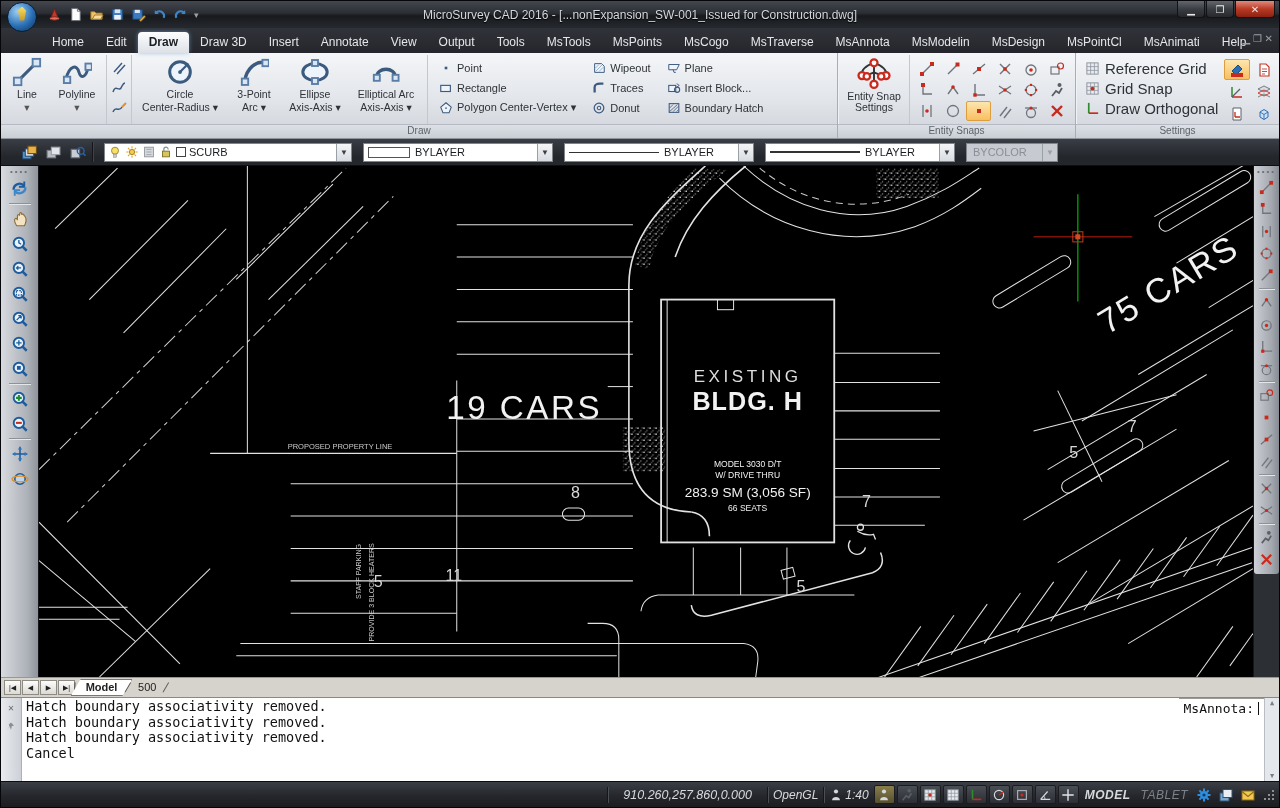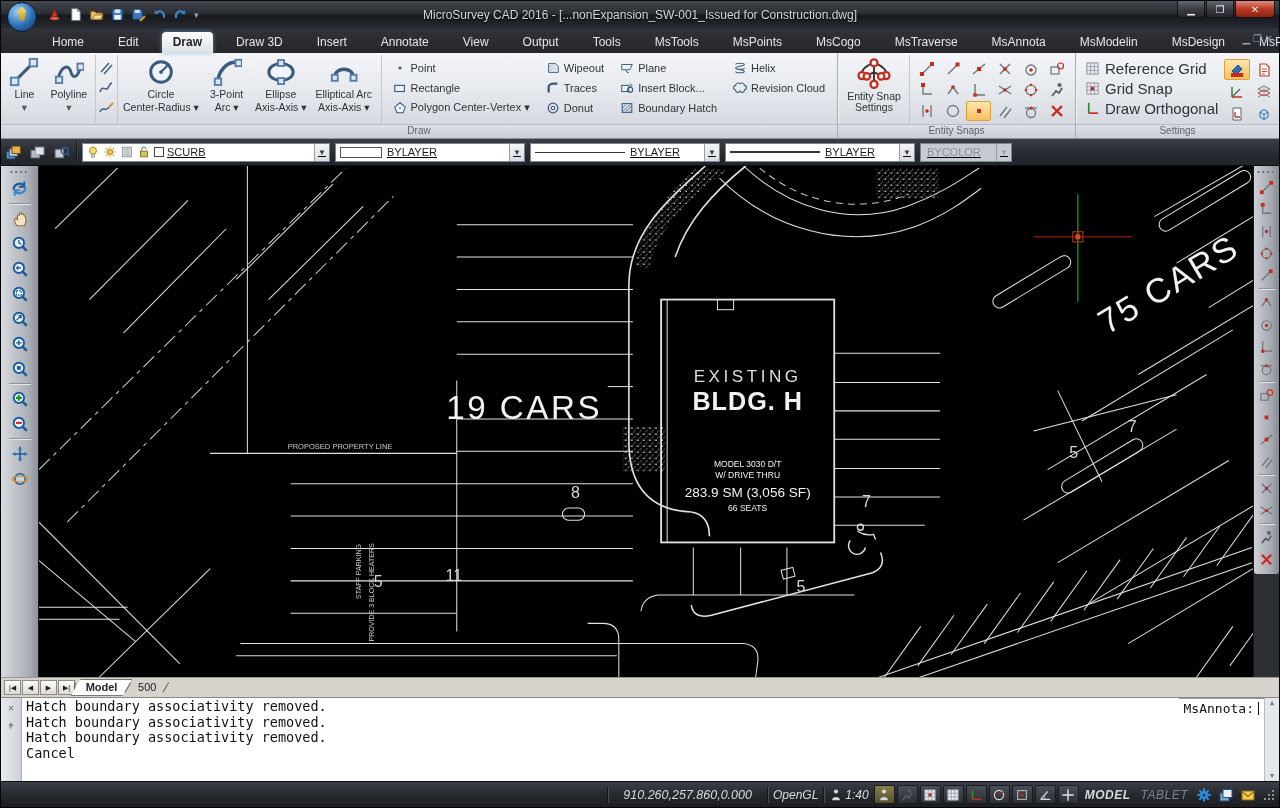--- a/index.html
+++ b/index.html
@@ -18,21 +18,21 @@
   .qat { display:flex; align-items:center; gap:3px; margin-left:6px; }
   .qat .qbtn { width:18px; height:18px; display:flex; align-items:center; justify-content:center; border-radius:3px; }
   .qat-caret { color:#9aa0a8; font-size:9px; margin-left:2px; }
   .titletext { position:absolute; left:0; right:0; text-align:center; font-size:12px; color:#d4d8dd; text-shadow:0 1px 1px #000; pointer-events:none; }
   .winbtns { margin-left:auto; display:flex; margin-right:4px; align-self:flex-start; z-index:4; }
   .winbtn { width:28px; height:17px; display:flex; align-items:center; justify-content:center; font-size:10px; color:#e8e8e8;
             background:linear-gradient(#63676d,#3a3d42 50%,#26282c); border:1px solid #121316; border-top:none; border-radius:0 0 4px 4px; margin-left:1px; }
   .winbtn.close { width:40px; background:linear-gradient(#e08b7d,#b93a24 50%,#8c2212); }
 
   
-  .tabrow { height:25px; flex:0 0 25px; background:linear-gradient(#303339,#24262b); display:flex; align-items:flex-end; padding-left:40px; position:relative;gap:12px; }
+  .tabrow { height:25px; flex:0 0 25px; background:linear-gradient(#303339,#24262b); display:flex; align-items:flex-end; padding-left:40px; position:relative; }
   .rtab { padding:3px 11px 4px; color:#e3e6ea; font-size:12px; border-radius:4px 4px 0 0; cursor:default; white-space:nowrap; }
   .rtab.active { background:linear-gradient(#fdfdfe,#e9ecf0 60%,#dde1e6); color:#1c1e22; font-weight:bold;
                  box-shadow:0 0 4px rgba(120,170,230,.7); }
   .docbtns { position:absolute; right:6px; top:5px; display:flex; gap:8px; color:#9aa0a7; font-size:10px; }
 
   
   .ribbon { height:86px; flex:0 0 86px; background:linear-gradient(#f4f6f8,#e2e5ea 55%,#ced3da); display:flex; border-bottom:1px solid #8e949c; }
   .rgroup { display:flex; flex-direction:column; min-width:0; }
   .rgroup + .rgroup { border-left:1px solid #a9aeb6; box-shadow:inset 1px 0 0 #f0f3f6; }
   .rgroup-body { flex:1; display:flex; align-items:stretch; padding:2px 3px 0; }
@@ -50,21 +50,21 @@
   .snapbtn .blabel { font-size:10.5px; color:#2e3338; text-align:center; line-height:11px; margin-top:1px; }
   .snapgrid { display:grid; grid-template-columns:repeat(6,25px); grid-auto-rows:20px; align-content:start; padding:4px 2px 0 4px; gap:1px; border-left:1px solid #c3c8cf; margin-left:2px; }
   .scell { display:flex; align-items:center; justify-content:center; border-radius:2px; }
   .scell.hl, .gcell.hl, .mbtn.hl { background:linear-gradient(#fde6ae,#f8bf62); border:1px solid #dd9f3d; }
   .settoggles { display:flex; flex-direction:column; gap:3px; padding:5px 4px 0 6px; }
   .stog { display:flex; align-items:center; gap:5px; height:17px; font-size:15px; color:#2e3338; white-space:nowrap; }
   .setgrid { display:grid; grid-template-columns:repeat(3,26px); grid-auto-rows:21px; align-content:start; gap:1px; padding:4px 4px 0 2px; }
   .gcell { display:flex; align-items:center; justify-content:center; border-radius:2px; font-size:10px; color:#444; }
 
   
-  .propsbar { height:27px; flex:0 0 27px; background:linear-gradient(#3a3e45,#23262b 70%); display:flex; align-items:center; gap:5px; padding:0 2px; border-bottom:1px solid #0d0e11;text-decoration:underline; }
+  .propsbar { height:27px; flex:0 0 27px; background:linear-gradient(#3a3e45,#23262b 70%); display:flex; align-items:center; gap:11px; padding:0 18px; border-bottom:1px solid #0d0e11; }
   .pb-icons { display:flex; gap:4px; padding-right:5px; border-right:1px solid #14161a; box-shadow:1px 0 0 #3e424a; }
   .pb-ic { width:20px; height:20px; display:flex; align-items:center; justify-content:center; }
   .dropwrap { display:flex; align-items:center; background:#fff; border:1px solid #7f858d; height:19px; font-size:11px; color:#1c1e22; }
   .dropwrap .dd { width:15px; height:100%; display:flex; align-items:center; justify-content:center; background:linear-gradient(#f4f5f7,#d8dce1); border-left:1px solid #9aa0a7; color:#3a3f46; font-size:8px; }
   .layerdrop { width:248px; padding-left:3px; gap:3px; }
   .layerdrop .lname { flex:1; }
   .colordrop { width:190px; padding-left:4px; gap:5px; }
   .swatch { width:42px; height:11px; background:#fff; border:1px solid #555; }
   .ltline { width:90px; height:1px; background:#333; }
   .disabled { background:#c7cbd1; color:#8a8f96; }
@@ -677,34 +677,20 @@
                 <svg width="14" height="14" viewBox="0 0 16 16">
                   <use href="#l-iblock"></use>
                 </svg>
                 <span>Insert Block...</span>
               </span>
             <span class="litem">
                 <svg width="14" height="14" viewBox="0 0 16 16">
                   <use href="#l-bhatch"></use>
                 </svg>
                 <span>Boundary Hatch</span>
-              </span>
-          </div>
-          <div class="lcol">
-            <span class="litem">
-                <svg width="14" height="14" viewBox="0 0 16 16">
-                  <use href="#l-helix"></use>
-                </svg>
-                <span>Helix</span>
-              </span>
-            <span class="litem">
-                <svg width="14" height="14" viewBox="0 0 16 16">
-                  <use href="#l-rcloud"></use>
-                </svg>
-                <span>Revision Cloud</span>
               </span>
           </div>
         </div>
       </div>
       <div class="rgroup-label">Draw</div>
     </div>
 
     <div class="rgroup" style="flex:0 0 238px">
       <div class="rgroup-body">
         <div class="snapbtn">

